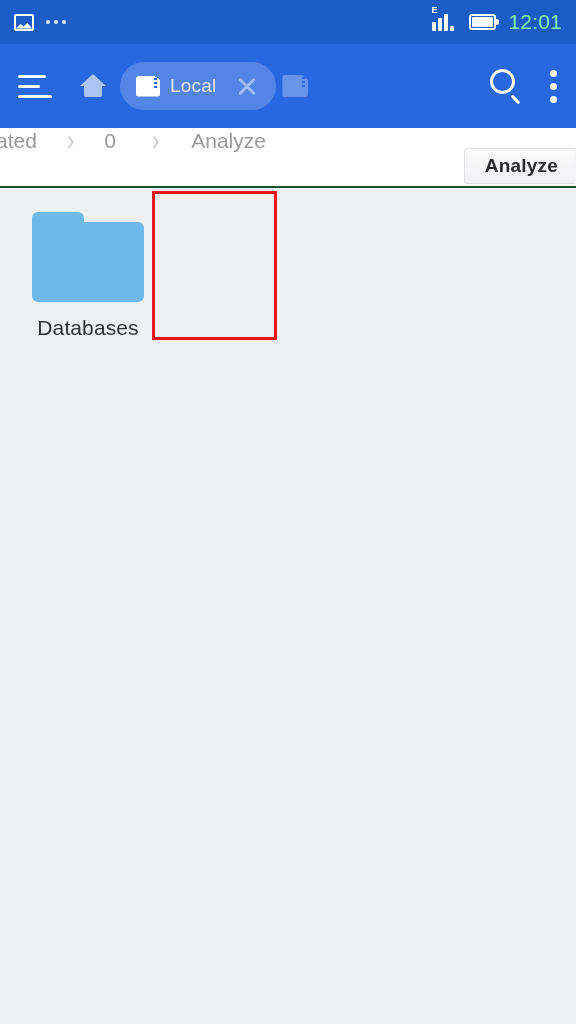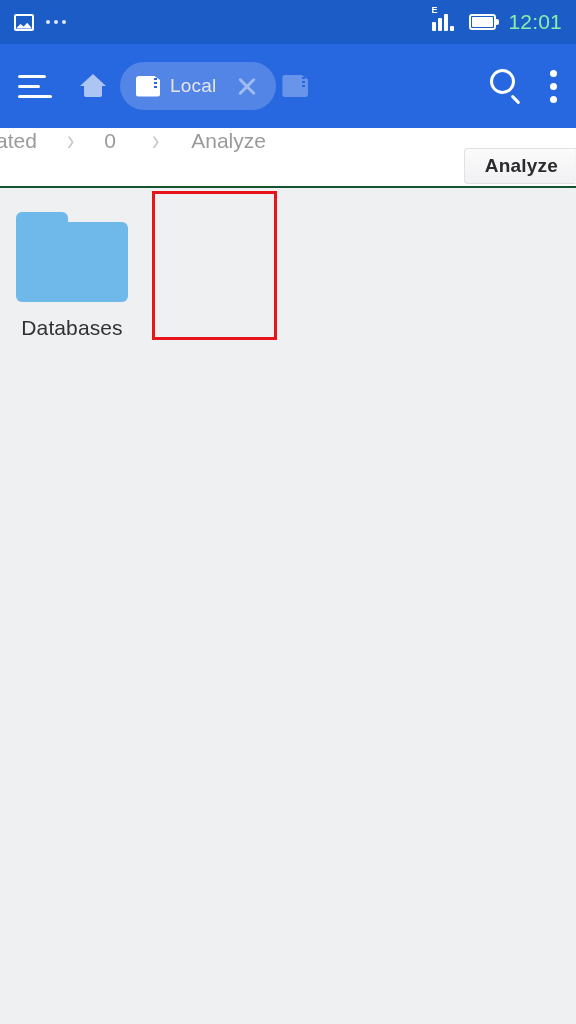--- a/index.html
+++ b/index.html
@@ -157,21 +157,21 @@
   .analyze-btn::before {
     content: ""; position: absolute; right: -16px; top: 0; z-index: 1;
     width: 0; height: 0;
     border-top: 18px solid transparent;
     border-bottom: 18px solid transparent;
     border-left: 17px solid #f4f4f6;
   }
 
   
   .content { background: #eff0f2; height: 836px; padding: 14px 0 0 0; position: relative; }
-  .grid { display: flex; flex-wrap: wrap; }
+  .grid { display: flex; flex-wrap: wrap; padding-left: 16px; }
   .cell {
     width: 144px; height: 148px;
     display: flex; flex-direction: column; align-items: center;
     padding-top: 10px; position: relative;
   }
   .folder { width: 112px; height: 90px; position: relative; }
   .folder .tab {
     position: absolute; left: 0; top: 0; width: 52px; height: 18px;
     background: #6fb9ea; border-radius: 6px 6px 0 0;
   }

